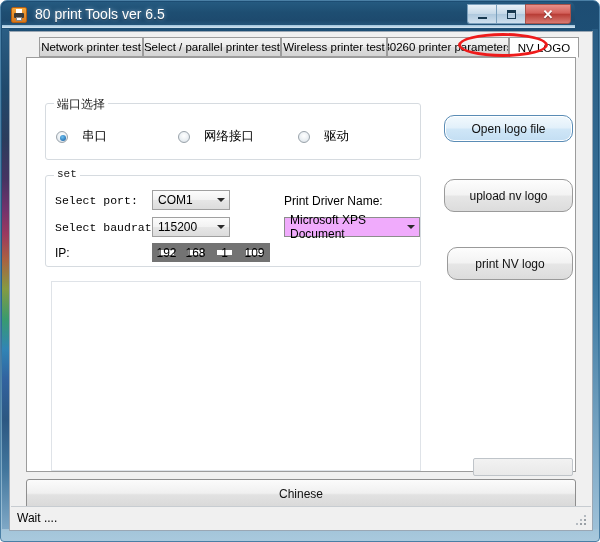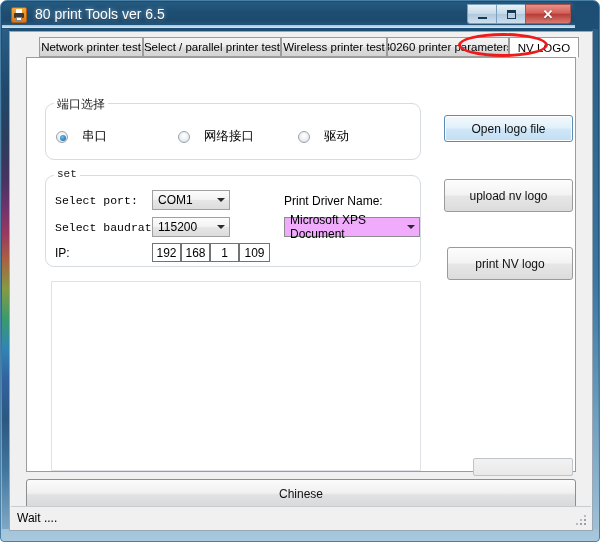--- a/index.html
+++ b/index.html
@@ -113,21 +113,21 @@
     height:21px;
   }
   .tabpanel{
     position:absolute;left:16px;top:25px;width:550px;height:415px;
     background:#ffffff;border:1px solid #9c9c9c;box-sizing:border-box;
   }
 
   
   .group{
     position:absolute;box-sizing:border-box;
-    border:1px solid #d6dbe0;border-radius:9px;
+    border:1px solid #d6dbe0;border-radius:3px;
     background:transparent;
   }
   .group-label{
     position:absolute;top:-8px;left:8px;background:#ffffff;
     padding:0 3px;font-size:12px;color:#222;white-space:nowrap;
   }
   .group-label.mono{font-family:"Liberation Mono",monospace;font-size:11px;}
 
   
   .radio{position:absolute;display:flex;align-items:center;gap:14px;font-size:12.5px;color:#000;}
@@ -156,29 +156,29 @@
     background:#f0abfc;
     border:1px solid #8d8d8d;
   }
   .combo .arrow{
     position:absolute;right:4px;top:50%;transform:translateY(-50%);
     width:0;height:0;border-left:4px solid transparent;border-right:4px solid transparent;
     border-top:4px solid #2b2b2b;
   }
   .txtbox{
     position:absolute;box-sizing:border-box;height:19px;
-    border:1px solid #737373;background:#fff;
+    border:7px solid #737373;background:#fff;
     font-size:12px;color:#000;
     display:flex;align-items:center;justify-content:center;
   }
 
   
   .btn{
     position:absolute;box-sizing:border-box;
-    border:1px solid #9a9a9a;border-radius:3px;
+    border:1px solid #9a9a9a;border-radius:10px;
     background:linear-gradient(180deg,#fdfdfd 0%,#f3f3f3 47%,#e6e6e6 53%,#dcdcdc 100%);
     font-size:12px;color:#111;
     display:flex;align-items:center;justify-content:center;
     white-space:nowrap;
   }
   .btn.focused{
     border:1px solid #5a8cb5;
     background:linear-gradient(180deg,#f2f9fd 0%,#e2f0fa 47%,#cfe6f7 53%,#c3def3 100%);
     box-shadow:inset 0 0 0 1px #ffffff;
   }

